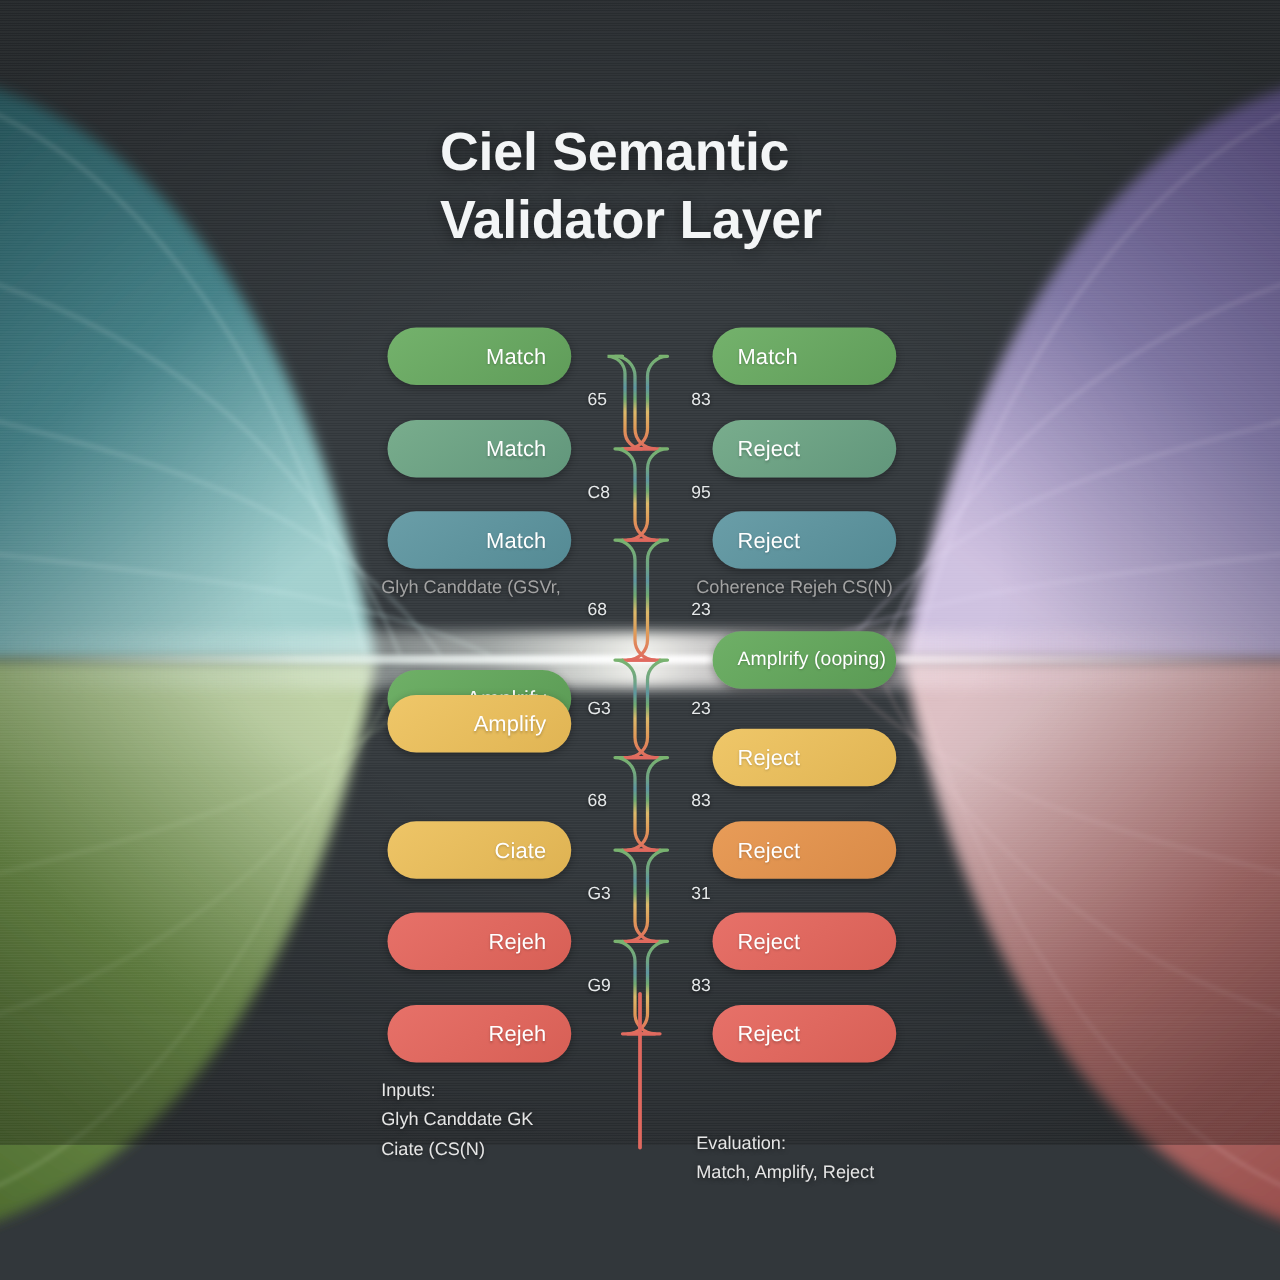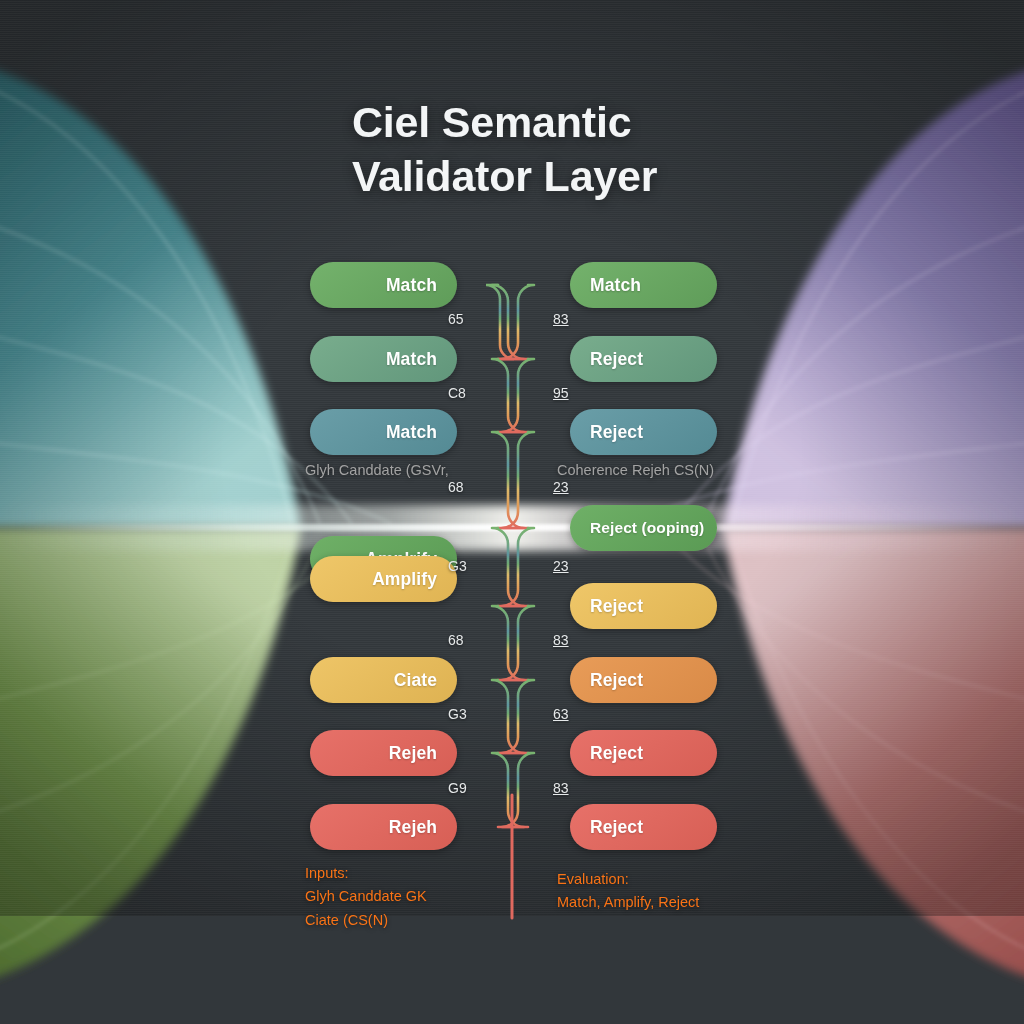--- a/index.html
+++ b/index.html
@@ -62,54 +62,54 @@
   }
 
   
   .conn-svg { position:absolute; left:0; top:0; width:1024px; height:1024px; pointer-events:none; }
 
   
   .pill {
     position:absolute; height:46px; width:147px;
     border-radius:23px;
     display:flex; align-items:center;
-    color:#ffffff; font-size:17.5px; font-weight:700;
+    color:#ffffff; font-size:17.5px; font-weight:400;
     letter-spacing:.1px;
     box-shadow:0 2px 7px rgba(0,0,0,.30);
     text-shadow:0 1px 2px rgba(0,0,0,.22);
     white-space:nowrap;
   }
   .pill.left  { left:310px; justify-content:flex-end; padding-right:20px; }
   .pill.right { left:570px; justify-content:flex-start; padding-left:20px; }
   .pill.right .lbl-long { font-size:15.5px; }
 
   
   .linknum {
     position:absolute; font-size:14px; color:#e6e9ea; font-weight:500;
     text-shadow:0 1px 3px rgba(0,0,0,.55);
   }
-  .linknum.l { left:448px; }
-  .linknum.r { left:553px;text-decoration:underline; }
+  .linknum.l { left:470px; }
+  .linknum.r { left:553px; }
 
   
   .midcap {
     position:absolute; font-size:14.5px; color:#a3a3a3; font-weight:400;
     text-shadow:0 1px 4px rgba(0,0,0,.6); white-space:nowrap;
   }
   .midcap.l { left:305px; top:462px; }
   .midcap.r { left:557px; top:462px; }
 
   
   .botcap {
-    position:absolute; font-size:14.5px; color:#f97316; line-height:1.62;
+    position:absolute; font-size:14.5px; color:#e5e5e5; line-height:1.62;
     font-weight:400; white-space:pre-line;
     text-shadow:0 1px 4px rgba(0,0,0,.55);
   }
   .botcap.l { left:305px; top:862px; width:230px; }
-  .botcap.r { left:557px; top:868px; width:250px; }
+  .botcap.r { left:557px; top:904px; width:250px; }
 </style>
 </head>
 <body>
 
 <div id="stage">
 
   <svg class="bg-svg" viewBox="0 0 1024 1024" preserveAspectRatio="none">
     <defs>
       <linearGradient id="gLT" x1="0" y1="0" x2="0.55" y2="1">
         <stop offset="0%" stop-color="#2c6f78" stop-opacity="0.95"></stop>
@@ -289,21 +289,21 @@
     <div class="pill right" style="top:262px; background:linear-gradient(145deg,#74b26c,#5f9c59);">
       <span>Match</span>
     </div>
     <div class="pill right" style="top:336px; background:linear-gradient(145deg,#79ad8d,#61967b);">
       <span>Reject</span>
     </div>
     <div class="pill right" style="top:409px; background:linear-gradient(145deg,#6a9ea8,#548a94);">
       <span>Reject</span>
     </div>
     <div class="pill right" style="top:505px; background:linear-gradient(145deg,#6fb067,#5a9a54);">
-      <span class="lbl-long">Reject (ooping)</span>
+      <span class="lbl-long">Amplrify (ooping)</span>
     </div>
     <div class="pill right" style="top:583px; background:linear-gradient(145deg,#efc769,#e0b453);">
       <span>Reject</span>
     </div>
     <div class="pill right" style="top:657px; background:linear-gradient(145deg,#e89c58,#d98a47);">
       <span>Reject</span>
     </div>
     <div class="pill right" style="top:730px; background:linear-gradient(145deg,#e77169,#d75f55);">
       <span>Reject</span>
     </div>
@@ -319,21 +319,21 @@
     <span class="linknum l" style="top:558px;">G3</span>
     <span class="linknum l" style="top:632px;">68</span>
     <span class="linknum l" style="top:706px;">G3</span>
     <span class="linknum l" style="top:780px;">G9</span>
 
     <span class="linknum r" style="top:311px;">83</span>
     <span class="linknum r" style="top:385px;">95</span>
     <span class="linknum r" style="top:479px;">23</span>
     <span class="linknum r" style="top:558px;">23</span>
     <span class="linknum r" style="top:632px;">83</span>
-    <span class="linknum r" style="top:706px;">63</span>
+    <span class="linknum r" style="top:706px;">31</span>
     <span class="linknum r" style="top:780px;">83</span>
   </div>
 
   <div class="midcap l">Glyh Canddate (GSVr,</div>
   <div class="midcap r">Coherence Rejeh CS(N)</div>
 
   <div class="botcap l">Inputs:
 Glyh Canddate GK
 Ciate (CS(N)</div>
   <div class="botcap r">Evaluation:

